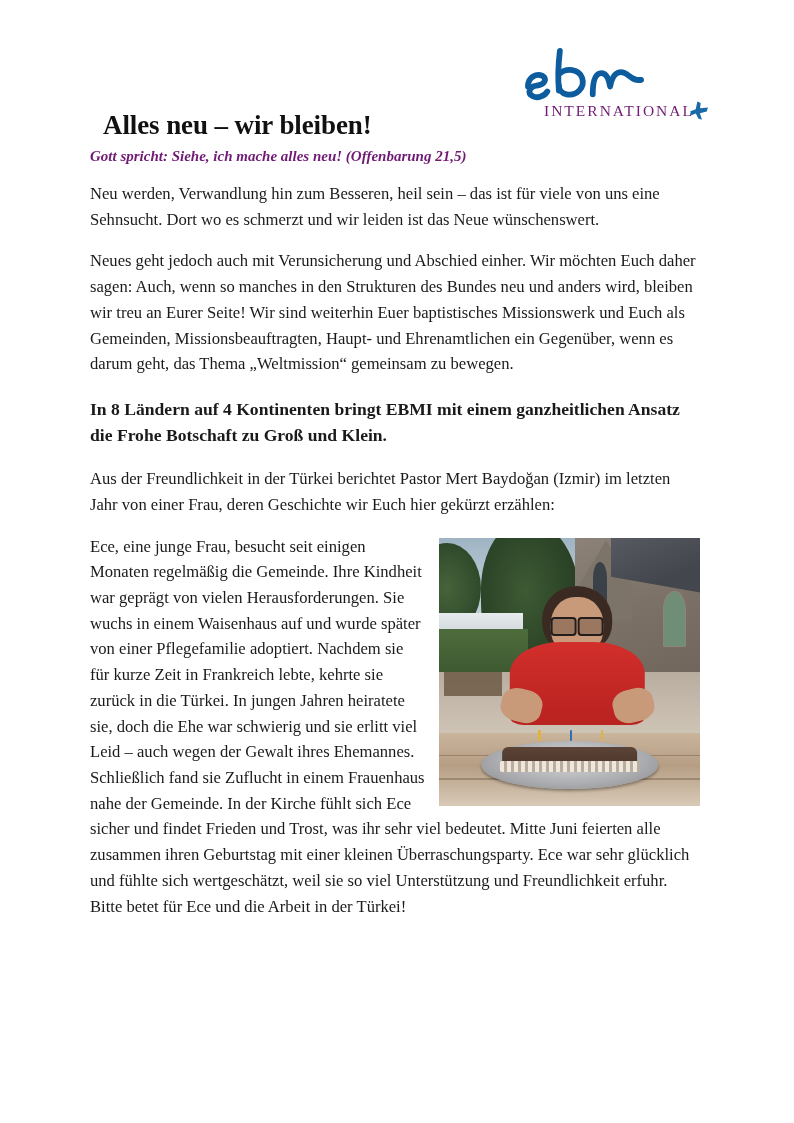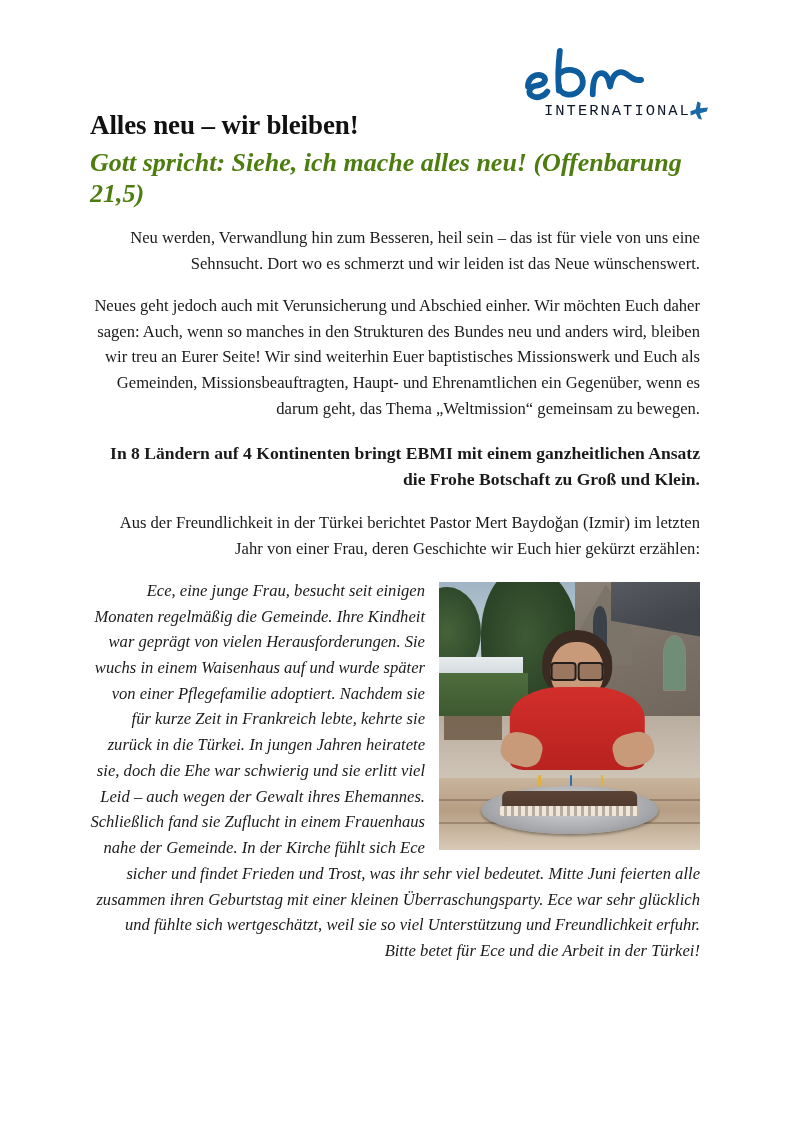--- a/index.html
+++ b/index.html
@@ -29,24 +29,24 @@
     position: absolute;
     top: 0;
     left: 8px;
     width: 130px;
     height: 58px;
   }
   .logo-wordmark {
     position: absolute;
     left: 32px;
     top: 56px;
-    font-family: Liberation Mono, monospace;
+    font-family: Liberation Serif, serif;
     font-size: 15.5px;
     letter-spacing: 2.0px;
-    color: #0f172a;
+    color: #701a75;
     white-space: nowrap;
   }
   .logo-cross {
     position: absolute;
     left: 176px;
     top: 54px;
     width: 22px;
     height: 22px;
   }
 
@@ -56,41 +56,41 @@
     left: 90px;
     top: 110px;
     width: 610px;
   }
 
   h1.doc-title {
     font-family: "Liberation Serif", "DejaVu Serif", serif;
     font-size: 27px;
     font-weight: bold;
     line-height: 1.15;
-    margin: 0 0 6px 0;
+    margin: 0 0 6px 13px;
     letter-spacing: -0.1px;
     color: #111111;
   }
 
   .verse {
     font-family: "Liberation Serif", "DejaVu Serif", serif;
-    font-size: 26px;
+    font-size: 15px;
     font-style: italic;
     font-weight: bold;
     line-height: 1.2;
     margin: 0 0 16px 0;
-    color: #4d7c0f;
+    color: #701a75;
   }
 
   p.body {
     font-family: "Liberation Serif", "DejaVu Serif", serif;
     font-size: 16.6px;
     line-height: 1.55;
     margin: 0 0 16px 0;
-    text-align: right;
+    text-align: left;
     color: #1a1a1a;
   }
 
   p.body.lead-bold {
     font-weight: bold;
     font-size: 17.6px;
     line-height: 1.45;
     margin-top: 20px;
     margin-bottom: 18px;
   }
@@ -109,21 +109,21 @@
     position: absolute;
     inset: 0;
     overflow: hidden;
   }
 
   .story-wrap::after {
     content: "";
     display: block;
     clear: both;
   }
-  .story-wrap p.body { margin-bottom: 0; font-style: italic; }
+  .story-wrap p.body { margin-bottom: 0; }
 
   
   .ph-sky {
     position: absolute; left: 0; top: 0; width: 100%; height: 44%;
     background: linear-gradient(180deg,#9fb4c4 0%, #b9c8d2 40%, #c9d2d6 100%);
   }
   .ph-church {
     position: absolute; left: 52%; top: -2%; width: 50%; height: 64%;
     background: linear-gradient(160deg,#8d8379 0%, #7c7166 45%, #6d6258 100%);
   }

